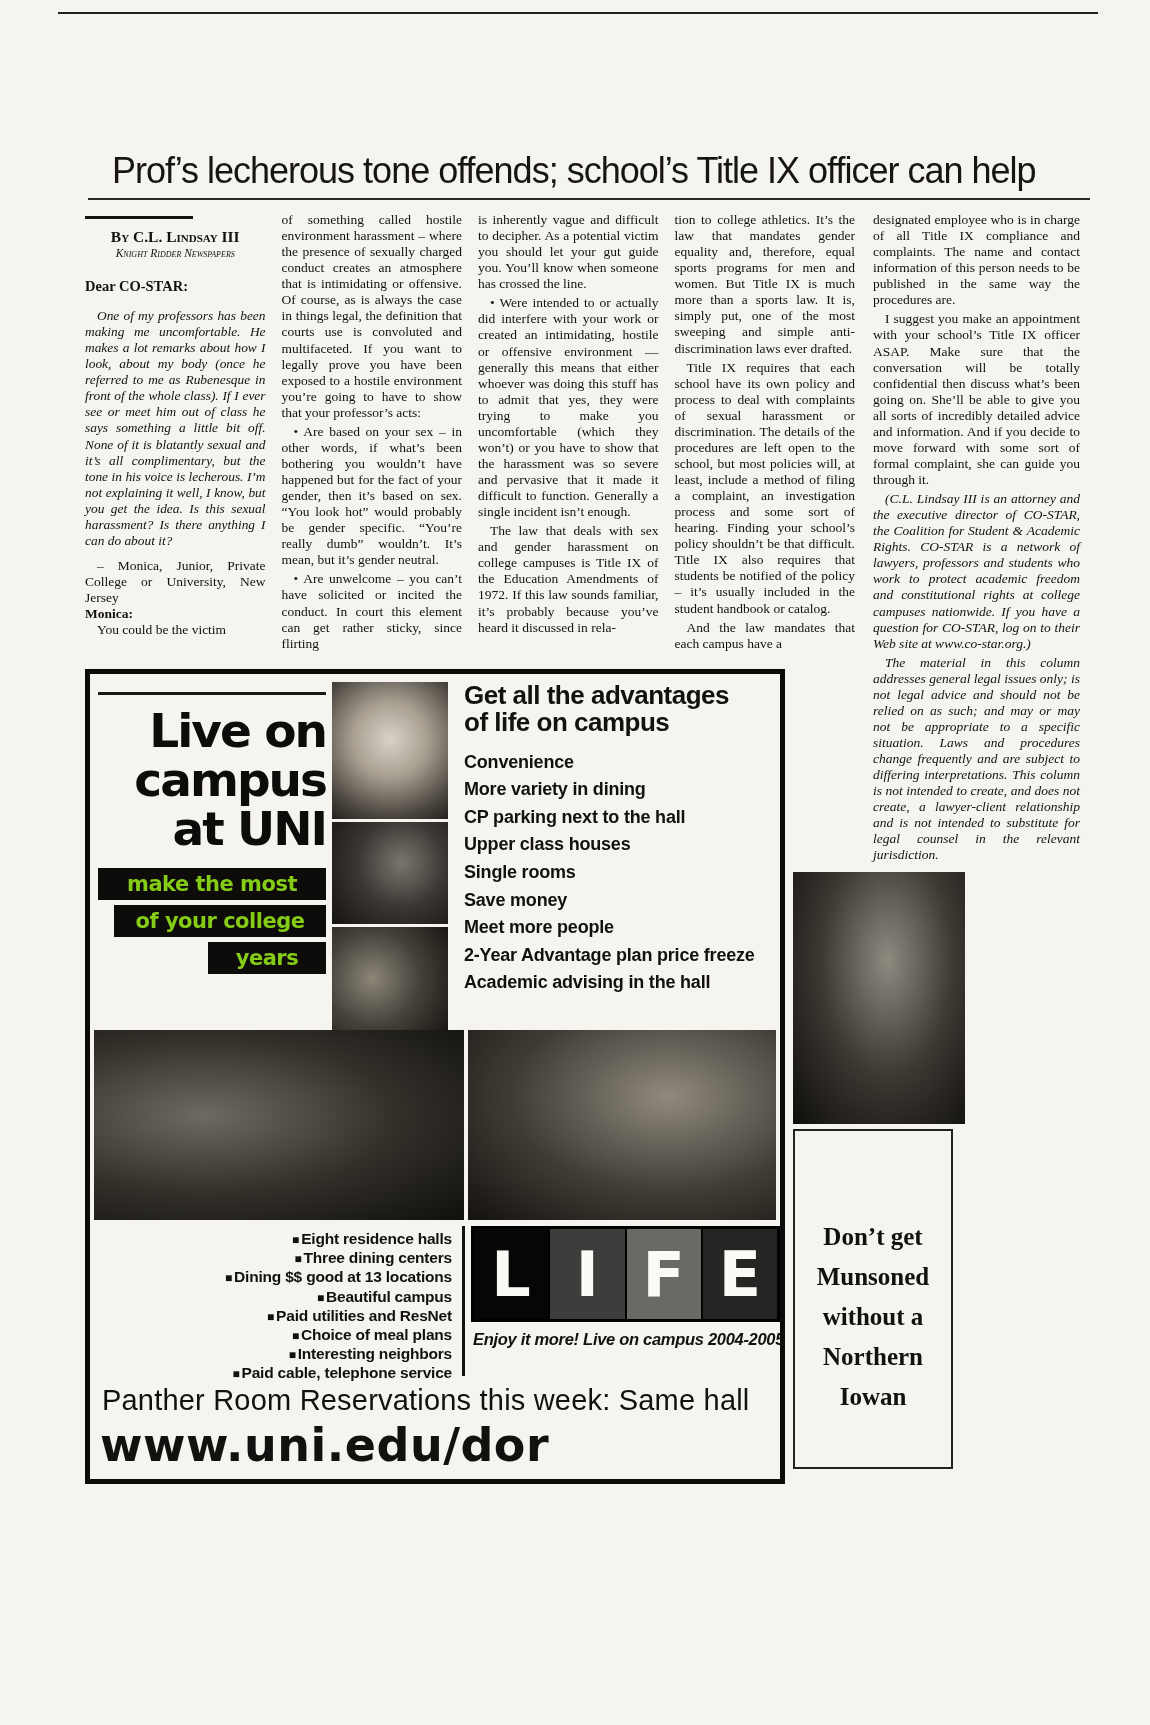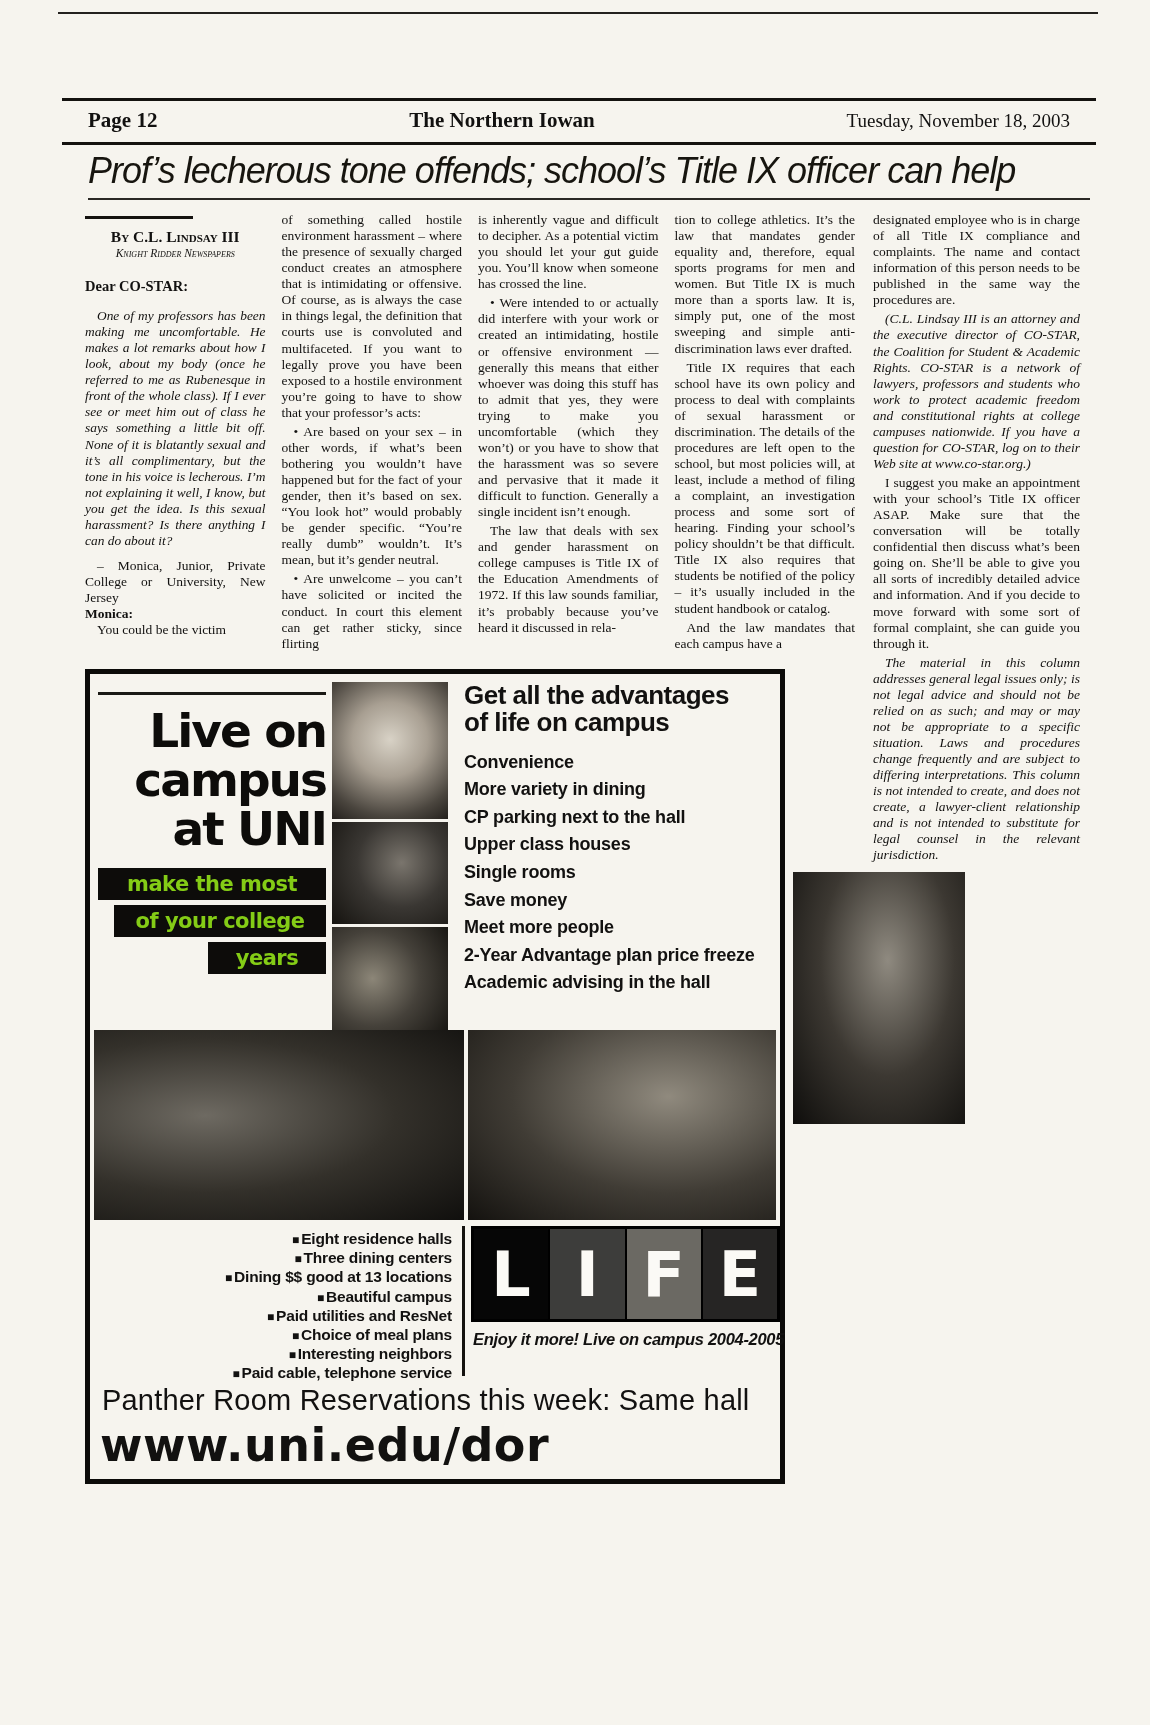--- a/index.html
+++ b/index.html
@@ -16,22 +16,22 @@
     border-top:3px solid #14120f; border-bottom:3px solid #14120f;
     padding:7px 26px 9px 26px; display:flex; align-items:baseline; justify-content:space-between;
   }
   .mast-page { font-weight:bold; font-size:21px; }
   .mast-paper { font-weight:bold; font-size:21px; }
   .mast-date { font-size:19px; }
 
   
   .headline-wrap { position:absolute; top:150px; left:88px; right:60px; }
   .headline {
-    font-family:"Liberation Sans", sans-serif; font-style:italic; font-weight:400;
-    font-size:36px; letter-spacing:-1px; white-space:nowrap; color:#17150f;
+    font-family:"Liberation Sans", sans-serif; font-weight:400;
+    font-size:36px; letter-spacing:-1px; white-space:nowrap; color:#17150f;margin-left:24px;
   }
   .headline-rule { height:2px; background:#2a2824; margin-top:6px; }
 
   
   .content { position:absolute; top:212px; left:85px; right:55px; display:flex; gap:18px; }
   .left-zone { width:770px; }
   .right-zone { width:207px; }
 
   .article-row { display:flex; gap:16px; min-height:448px; }
   .col { flex:1; font-size:13.5px; line-height:1.19; text-align:justify; }
@@ -96,25 +96,20 @@
   .munsoned { width:160px; height:340px; margin:5px 0 0 -80px; box-sizing:border-box;
     border:2px solid #23211e; padding-top:86px; text-align:center; background:#f6f4ee; }
   .mun-line { font-weight:bold; font-size:25px; line-height:40px; }
 </style>
 </head>
 <body>
 
 <div class="page">
   <div class="scan-line"></div>
 
-  <div class="masthead">
-    <span class="mast-page">Page 12</span>
-    <span class="mast-paper">The Northern Iowan</span>
-    <span class="mast-date">Tuesday, November 18, 2003</span>
-  </div>
 
   <div class="headline-wrap">
     <div class="headline">Prof’s lecherous tone offends; school’s Title IX officer can help</div>
     <div class="headline-rule"></div>
   </div>
 
   <div class="content">
     <div class="left-zone">
 
       <div class="article-row">
@@ -211,20 +206,27 @@
         </div>
 
         <div class="reservation">Panther Room Reservations this week: Same hall</div>
         <div class="ad-url">www.uni.edu/dor</div>
       </div>
     </div>
 
     <div class="right-zone">
       <div class="col col5">
         <p class="para noindent">designated employee who is in charge of all Title IX compliance and complaints. The name and contact information of this person needs to be published in the same way the procedures are.</p>
+        <p class="para">I suggest you make an appointment with your school’s Title IX officer ASAP. Make sure that the conversation will be totally confidential then discuss what’s been going on. She’ll be able to give you all sorts of incredibly detailed advice and information. And if you decide to move forward with some sort of formal complaint, she can guide you through it.</p>
         <p class="para italic">(C.L. Lindsay III is an attorney and the executive director of CO-STAR, the Coalition for Student &amp; Academic Rights. CO-STAR is a network of lawyers, professors and students who work to protect academic freedom and constitutional rights at college campuses nationwide. If you have a question for CO-STAR, log on to their Web site at www.co-star.org.)</p>
-        <p class="para">I suggest you make an appointment with your school’s Title IX officer ASAP. Make sure that the conversation will be totally confidential then discuss what’s been going on. She’ll be able to give you all sorts of incredibly detailed advice and information. And if you decide to move forward with some sort of formal complaint, she can guide you through it.</p>
         <p class="para italic">The material in this column addresses general legal issues only; is not legal advice and should not be relied on as such; and may or may not be appropriate to a specific situation. Laws and procedures change frequently and are subject to differing interpretations. This column is not intended to create, and does not create, a lawyer-client relationship and is not intended to substitute for legal counsel in the relevant jurisdiction.</p>
       </div>
       <div class="photo photo-right"></div>
+      <div class="munsoned">
+        <div class="mun-line">Don’t get</div>
+        <div class="mun-line">Munsoned</div>
+        <div class="mun-line">without a</div>
+        <div class="mun-line">Northern</div>
+        <div class="mun-line">Iowan</div>
+      </div>
     </div>
   </div>
 </div>
 
 </body></html>

